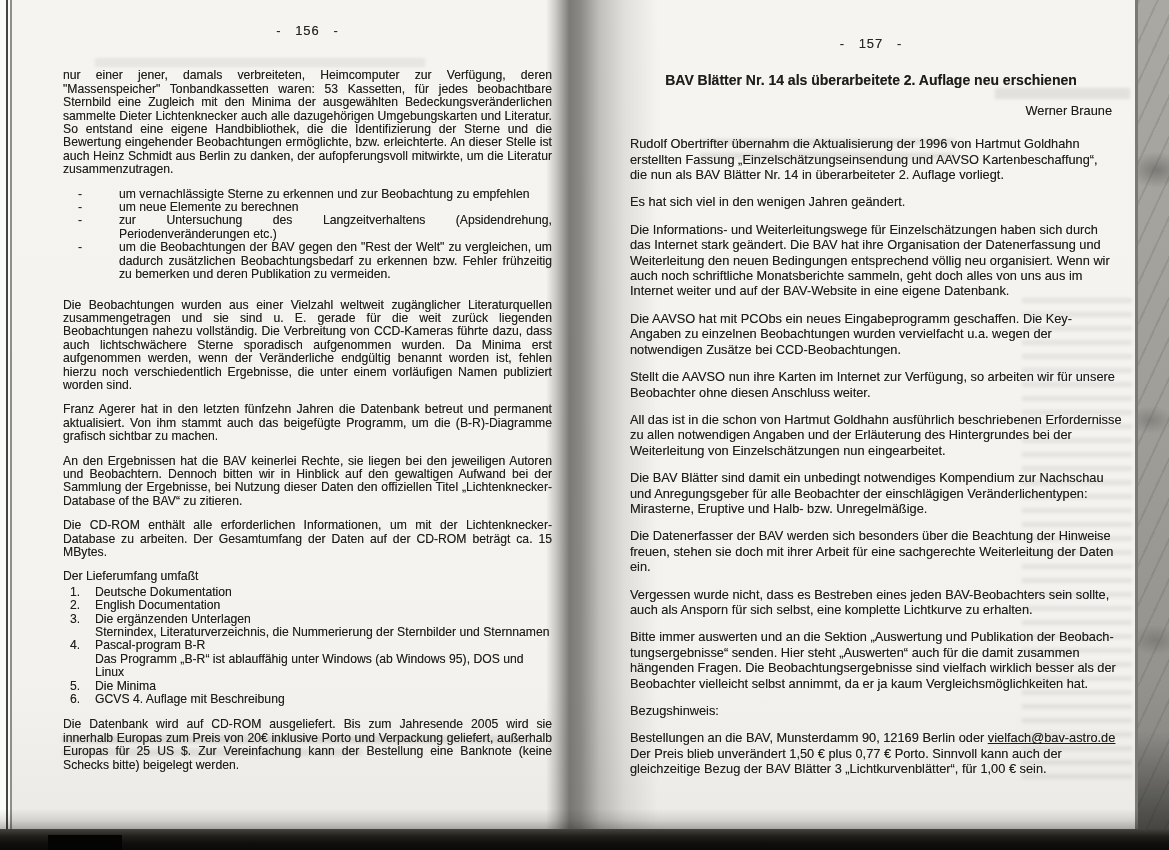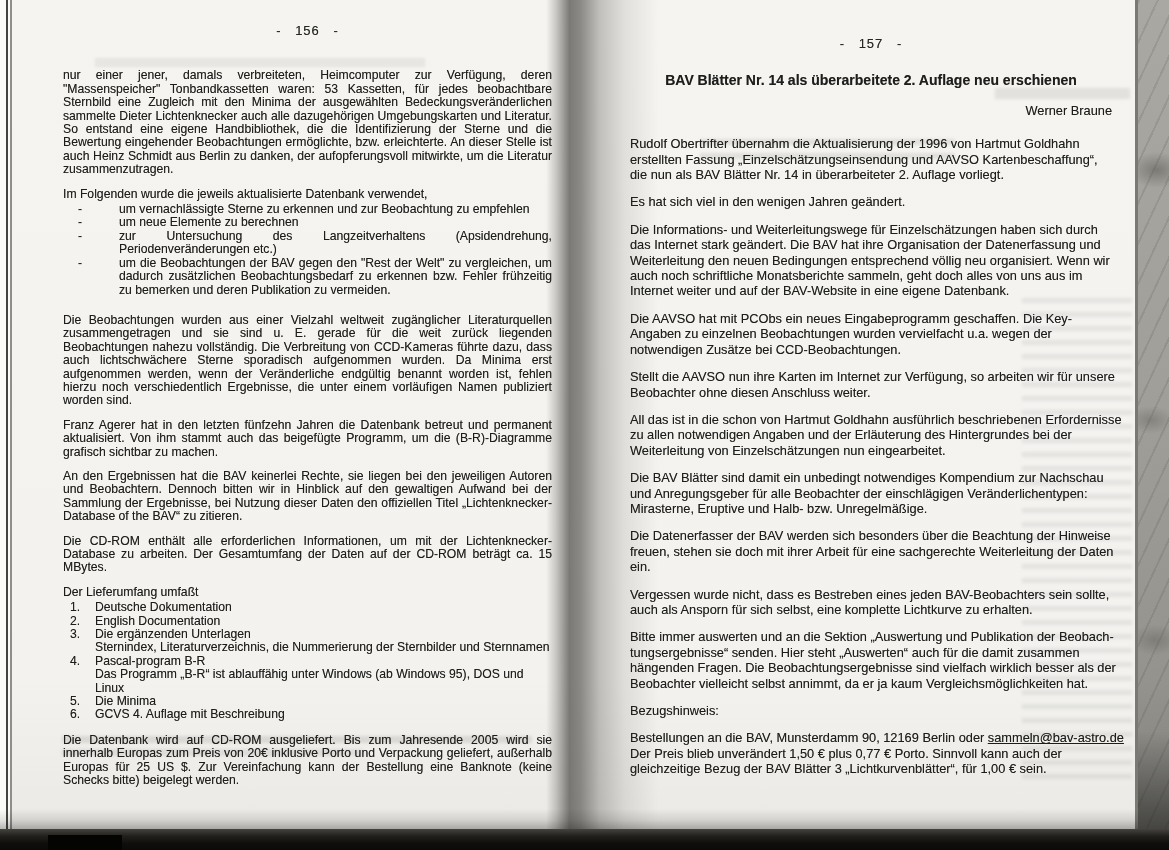--- a/index.html
+++ b/index.html
@@ -93,21 +93,20 @@
   <div class="abs ghost ghost-a"></div>
   <div class="abs ghost ghost-b"></div>
   <div class="abs ghost ghost-c"></div>
   <div class="abs ghost ghost-d"></div>
   <div class="abs ghost ghost-e"></div>
   <div class="abs ghost ghost-f"></div>
 
   <div class="abs content content-left">
     <div class="pagenum">- 156 -</div>
     <p>nur einer jener, damals verbreiteten, Heimcomputer zur Verfügung, deren "Massenspeicher" Tonbandkassetten waren: 53 Kassetten, für jedes beobachtbare Sternbild eine Zugleich mit den Minima der ausgewählten Bedeckungsveränderlichen sammelte Dieter Lichtenknecker auch alle dazugehörigen Umgebungskarten und Literatur. So entstand eine eigene Handbibliothek, die die Identifizierung der Sterne und die Bewertung eingehender Beobachtungen ermöglichte, bzw. erleichterte. An dieser Stelle ist auch Heinz Schmidt aus Berlin zu danken, der aufopferungsvoll mitwirkte, um die Literatur zusammenzutragen.</p>
-    <p class="tight">Im Folgenden wurde die jeweils aktualisierte Datenbank verwendet,</p>
     <div class="dash-list">
       <div class="dash-item">
         <span class="dash-marker">-</span>
         <span class="dash-text">um vernachlässigte Sterne zu erkennen und zur Beobachtung zu empfehlen</span>
       </div>
       <div class="dash-item">
         <span class="dash-marker">-</span>
         <span class="dash-text">um neue Elemente zu berechnen</span>
       </div>
       <div class="dash-item">
@@ -182,21 +181,21 @@
     <p>Die Datenerfasser der BAV werden sich besonders über die Beachtung der Hinweise
 freuen, stehen sie doch mit ihrer Arbeit für eine sachgerechte Weiterleitung der Daten
 ein.</p>
     <p>Vergessen wurde nicht, dass es Bestreben eines jeden BAV-Beobachters sein sollte,
 auch als Ansporn für sich selbst, eine komplette Lichtkurve zu erhalten.</p>
     <p>Bitte immer auswerten und an die Sektion „Auswertung und Publikation der Beobach-
 tungsergebnisse“ senden. Hier steht „Auswerten“ auch für die damit zusammen
 hängenden Fragen. Die Beobachtungsergebnisse sind vielfach wirklich besser als der
 Beobachter vielleicht selbst annimmt, da er ja kaum Vergleichsmöglichkeiten hat.</p>
     <p>Bezugshinweis:</p>
-    <p><span>Bestellungen an die BAV, Munsterdamm 90, 12169 Berlin oder </span><span class="email">sammeln@bav-astro.de</span>
+    <p><span>Bestellungen an die BAV, Munsterdamm 90, 12169 Berlin oder </span><span class="email">vielfach@bav-astro.de</span>
 <span>Der Preis blieb unverändert 1,50 € plus 0,77 € Porto. Sinnvoll kann auch der
 gleichzeitige Bezug der BAV Blätter 3 „Lichtkurvenblätter“, für 1,00 € sein.</span></p>
   </div>
 
   <div class="abs gutter"></div>
   <div class="abs right-band-edge"></div>
   <div class="abs right-band"></div>
   <div class="abs bottom-shadow"></div>
   <div class="abs bottom-bar"></div>
   <div class="abs bottom-bar-block"></div>

